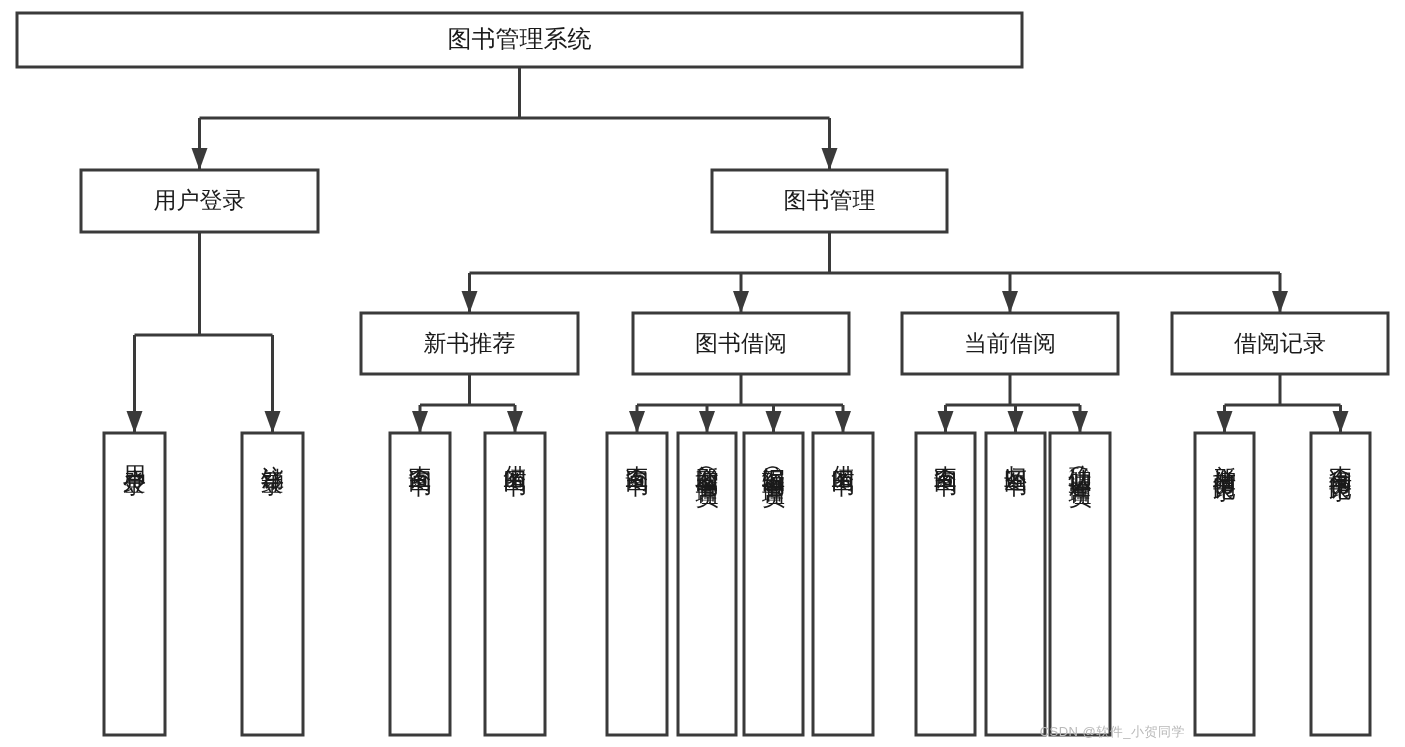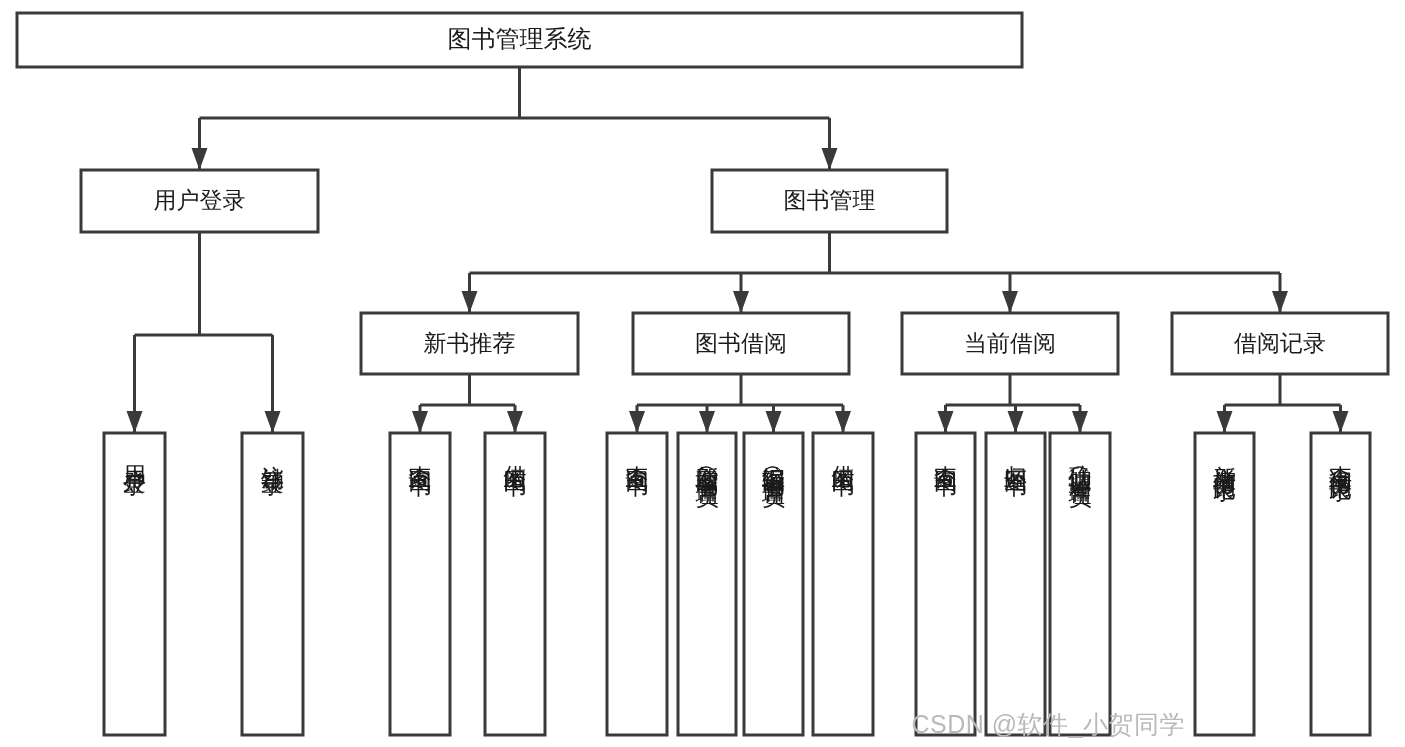--- a/index.html
+++ b/index.html
@@ -71,21 +71,21 @@
     line-height: 1.0;
     color: #1a1a1a;
     letter-spacing: 3px;
     white-space: nowrap;
   }
   .watermark {
     position: absolute;
     right: 8px;
     bottom: 6px;
     font-family: "Liberation Sans", "DejaVu Sans", sans-serif;
-    font-size: 25px;
+    font-size: 13px;
     color: #b9b9b9;
     white-space: nowrap;
     letter-spacing: 0.5px;
   }
 </style>
 </head>
 <body>
 
 <div id="diagram-root">
   <svg class="diagram-canvas" viewBox="0 0 1405 747">

